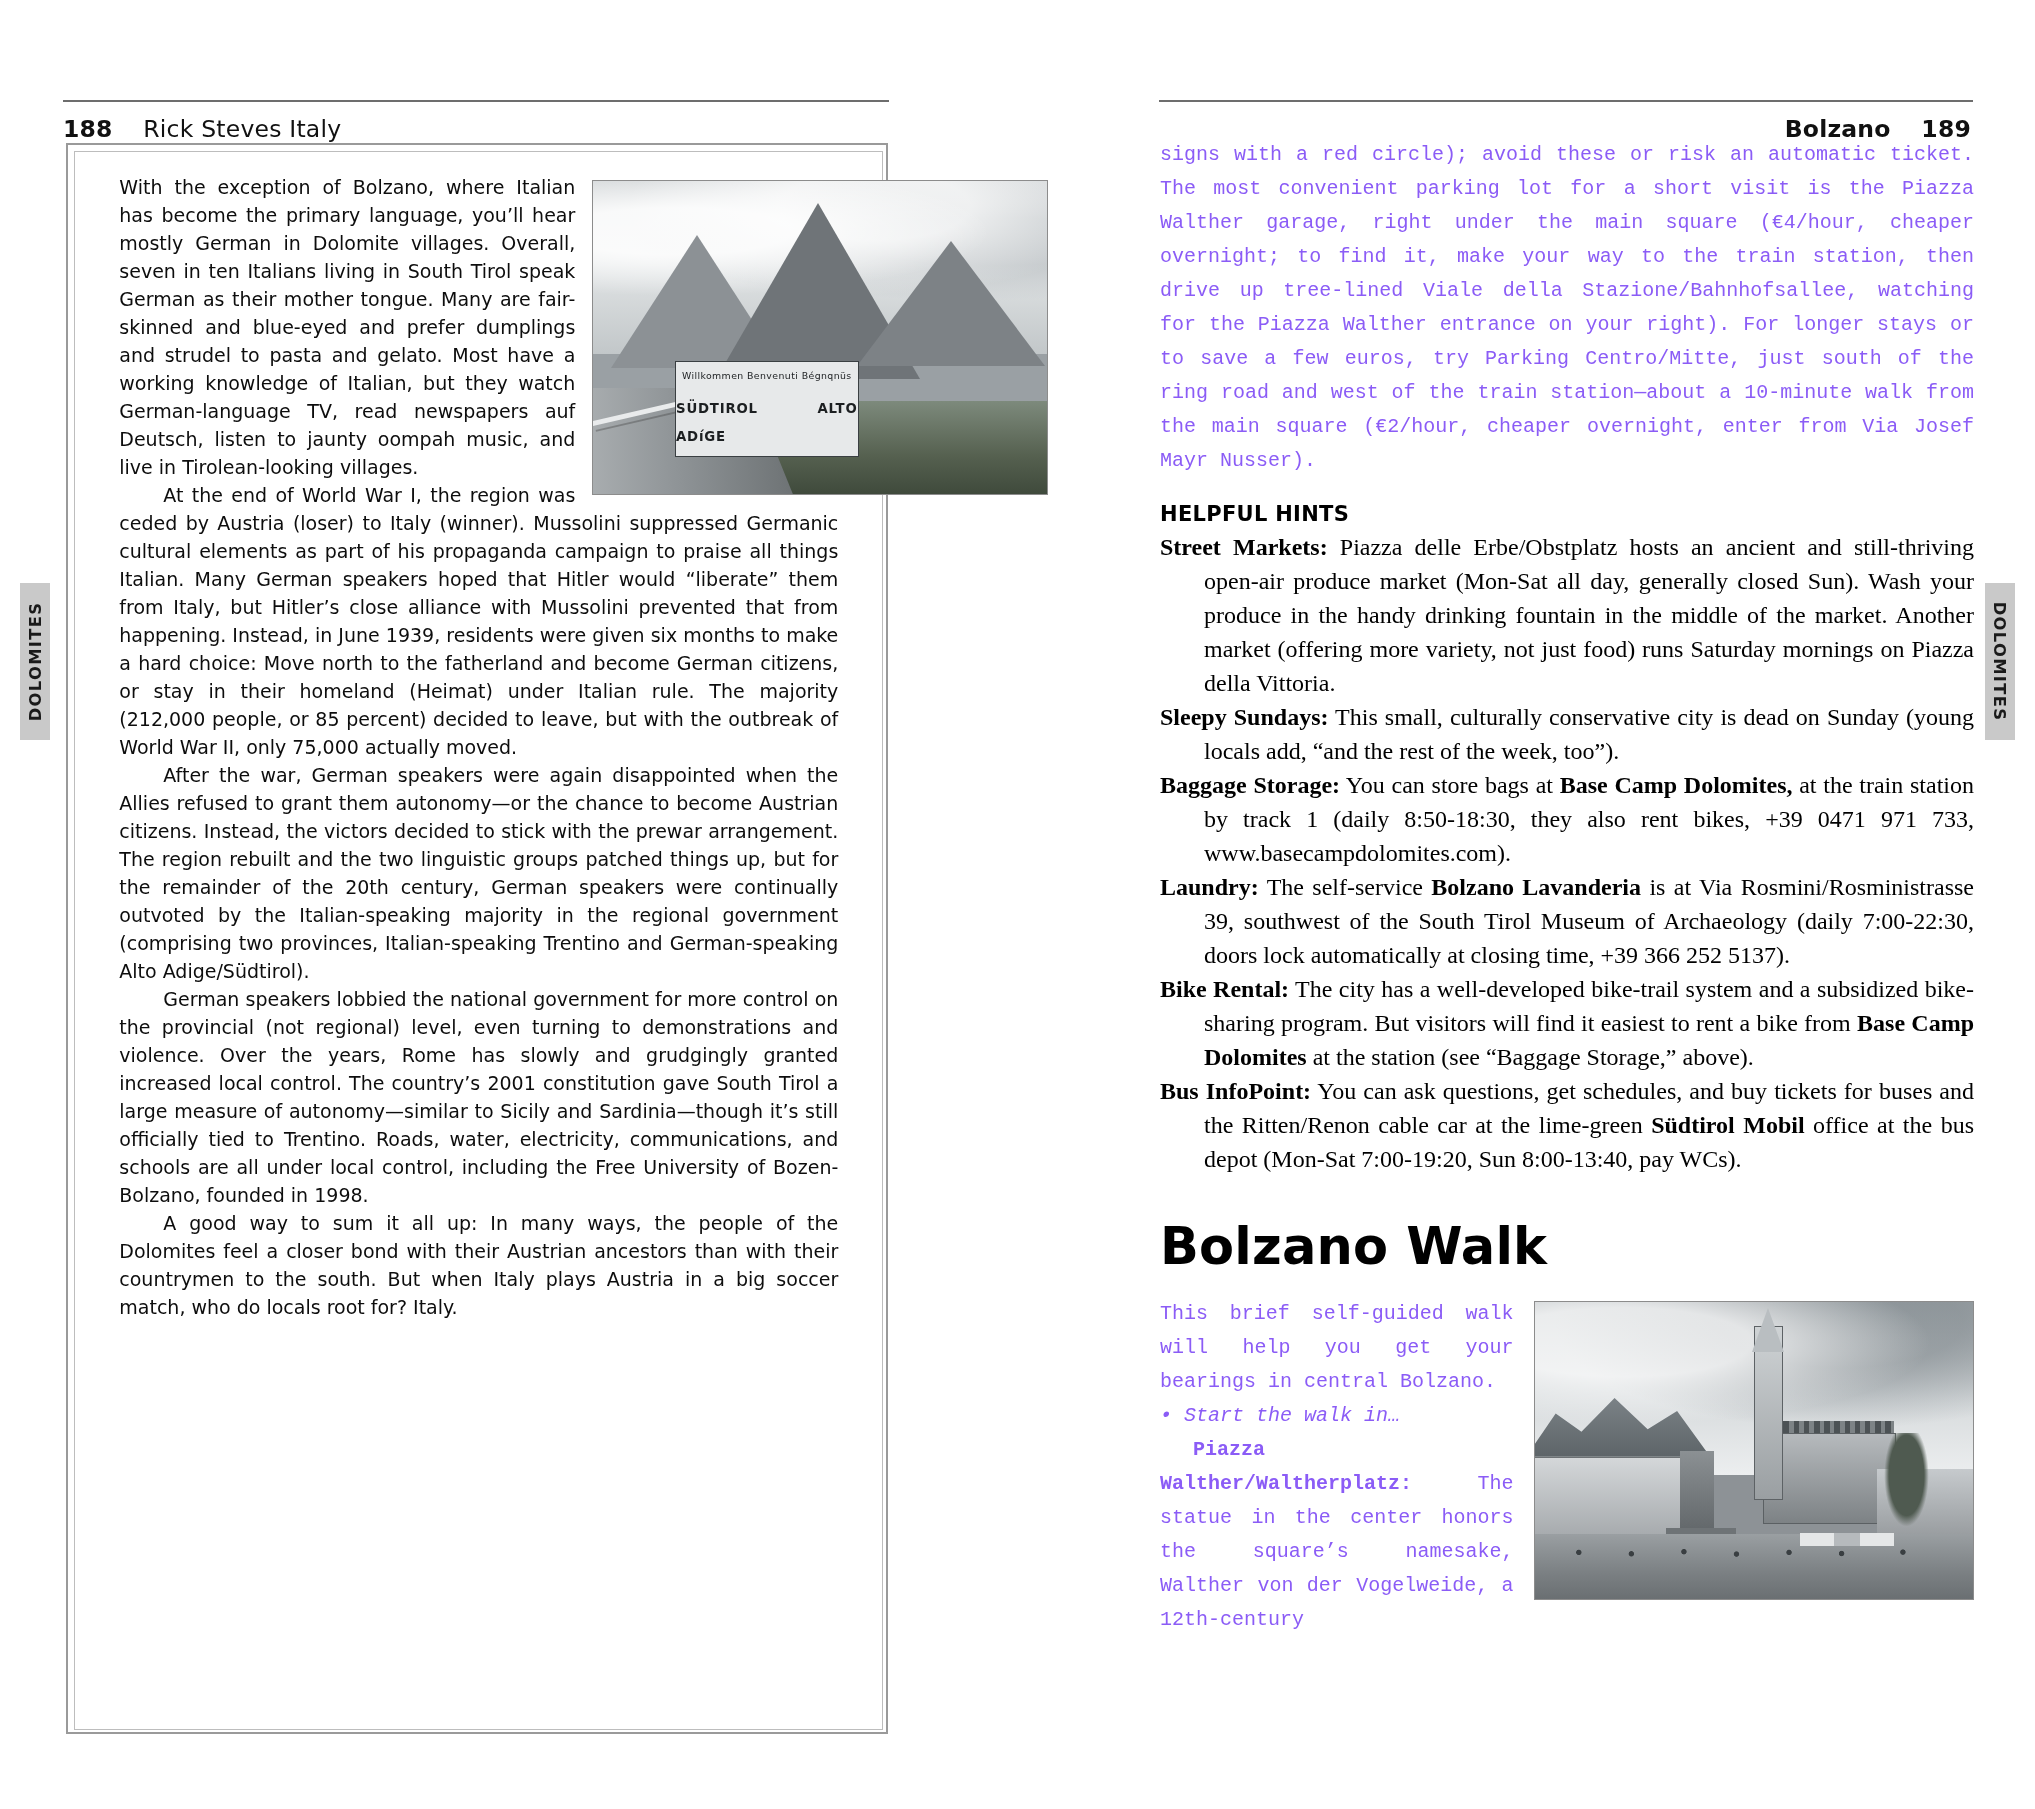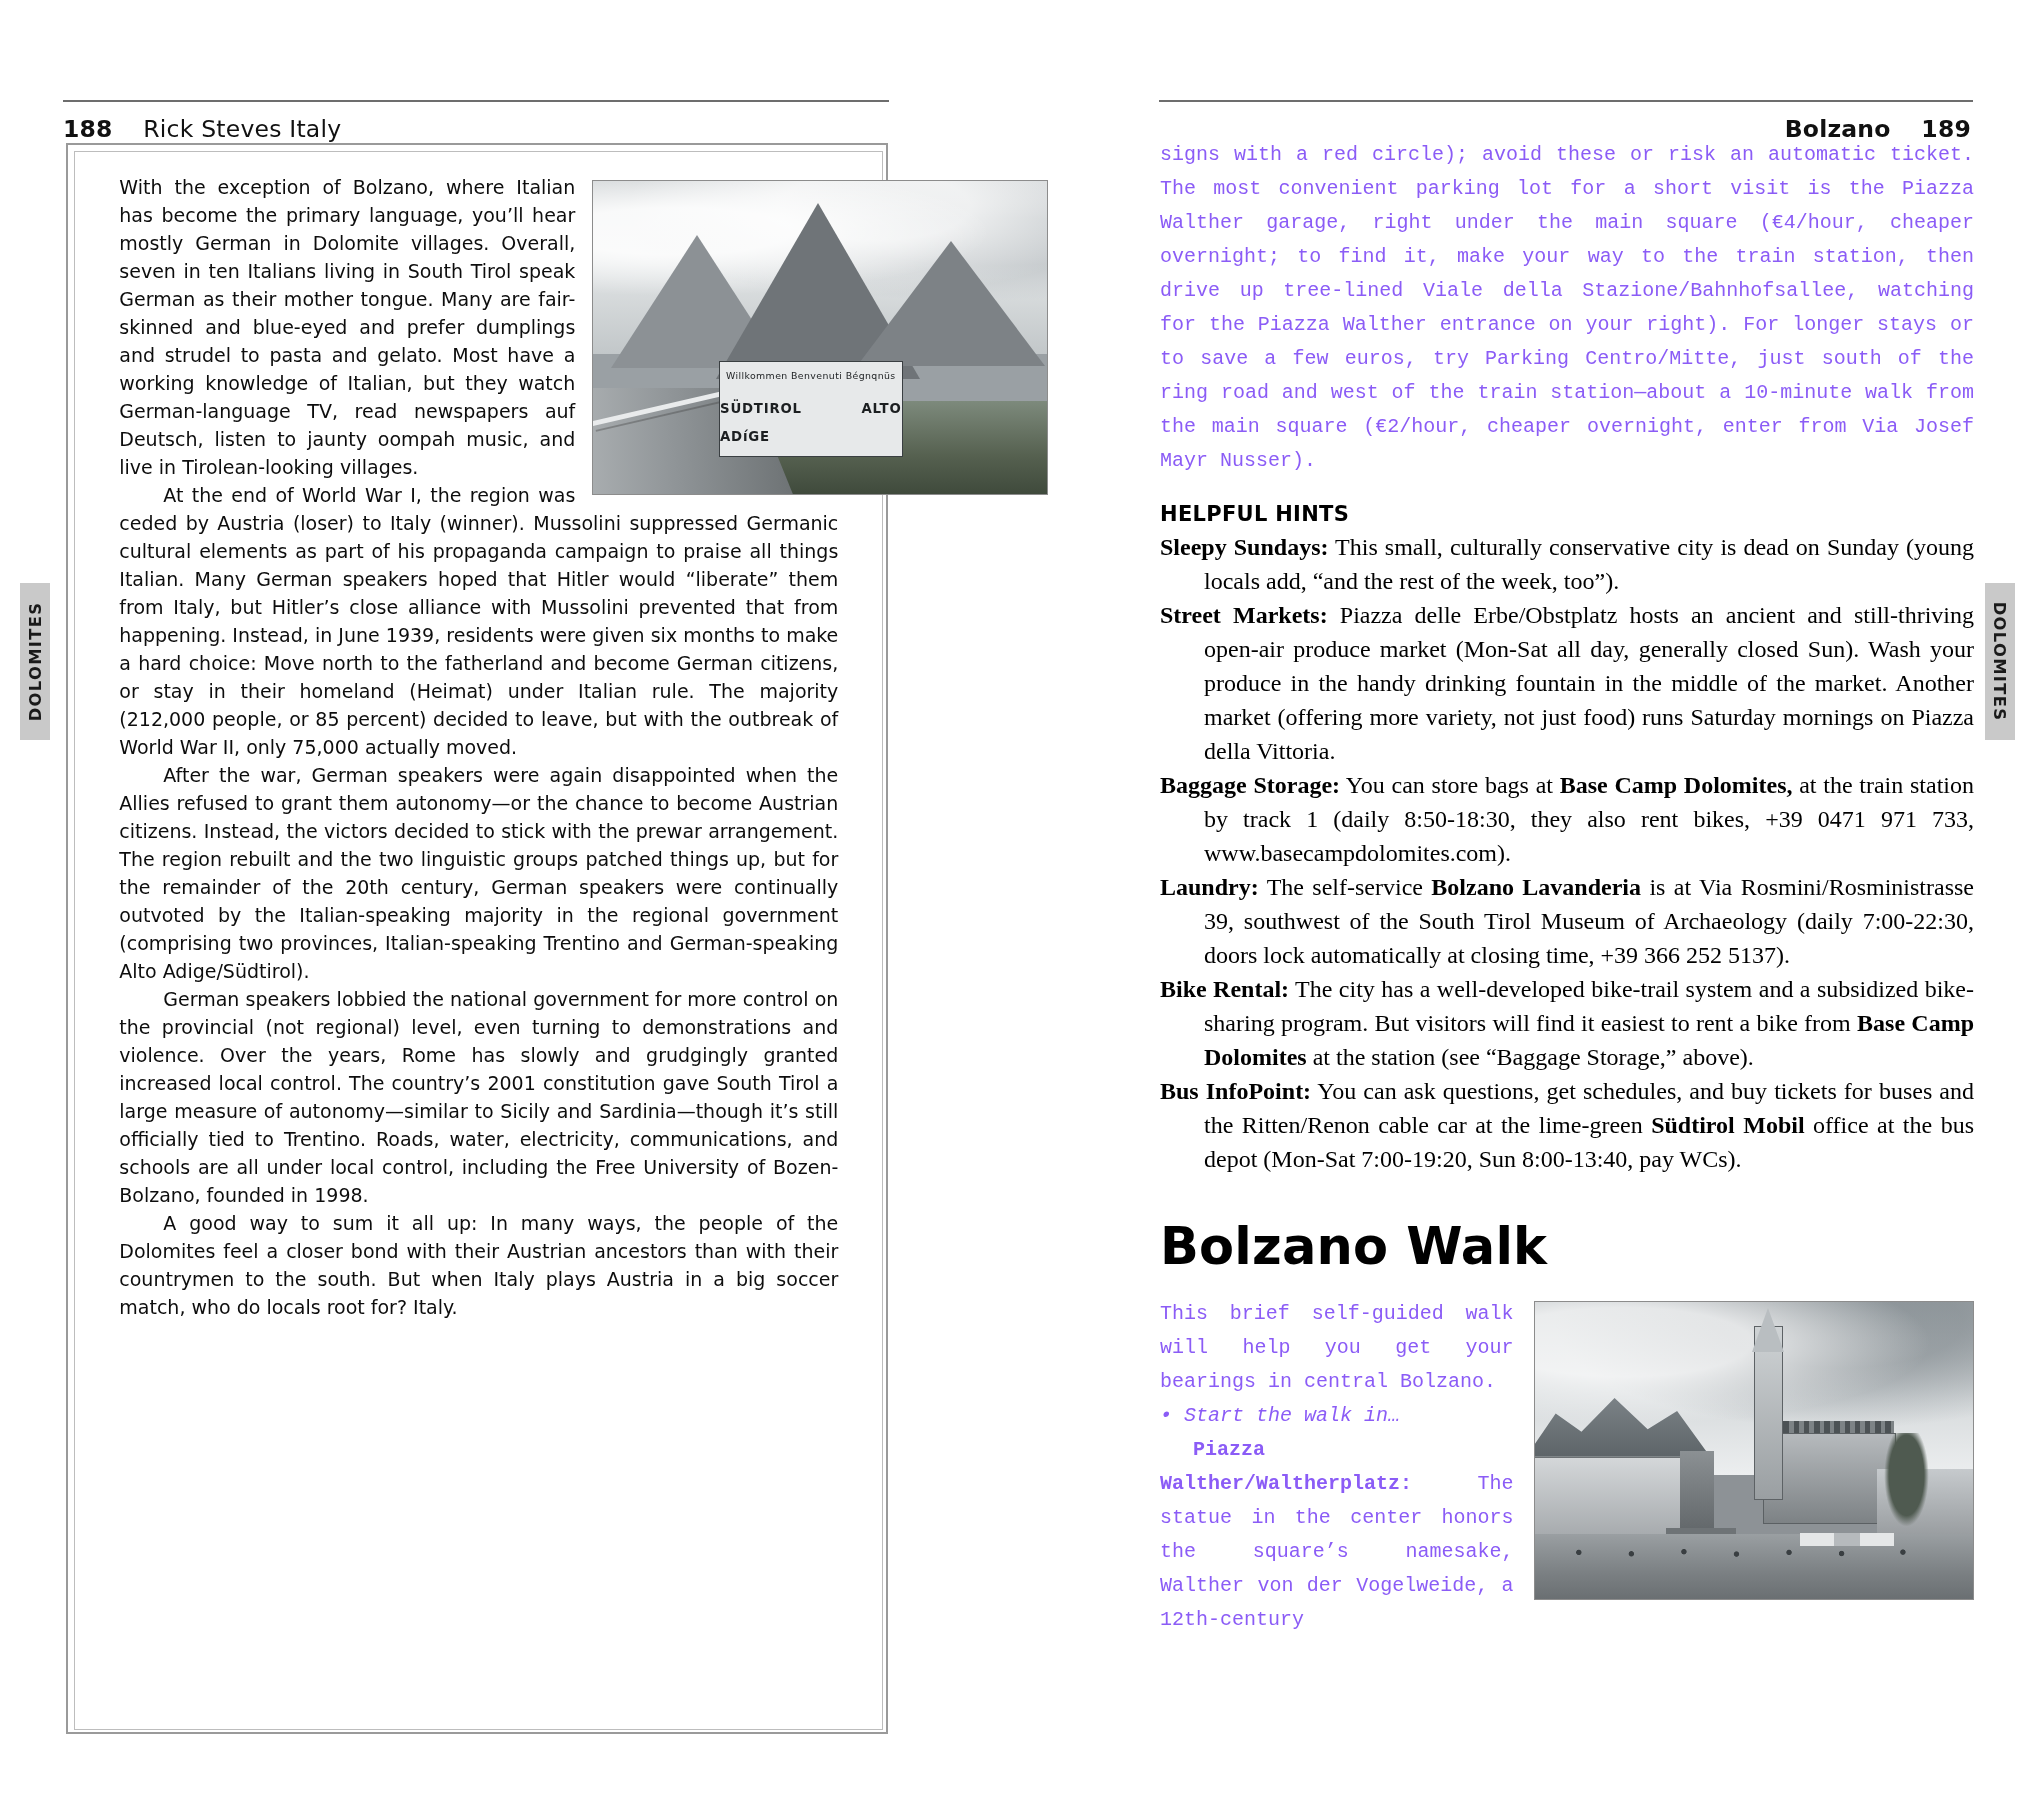--- a/index.html
+++ b/index.html
@@ -193,21 +193,20 @@
     width: 40%;
     height: 30%;
     background: #e7e9ea;
     border: 1.6px solid #3a3f42;
     display: flex;
     flex-direction: column;
     justify-content: center;
     align-items: center;
     font-family: "DejaVu Sans", sans-serif;
     color: #1c1f21;
-    margin-left: 44px;
   }
   .ph-sign .l1 { font-size: 9.4px; letter-spacing: 0.4px; margin-bottom: 4.7px; }
   .ph-sign .l2 { font-size: 13.3px; font-weight: bold; letter-spacing: 0.8px; }
   .ph-sign .l3 {
     width: 70%; height: 9.4px; margin-top: 5.5px;
     background: repeating-linear-gradient(90deg,#46535c 0 7.8px, #e7e9ea 7.8px 12.5px);
   }
 
   
   .col-right {
@@ -402,24 +401,24 @@
   <div class="col-right">
 
     <div class="body-serif">
       <p>signs with a red circle); avoid these or risk an automatic ticket. The most convenient parking lot for a short visit is the Piazza Walther garage, right under the main square (€4/hour, cheaper overnight; to find it, make your way to the train station, then drive up tree-lined Viale della Stazione/Bahnhofsallee, watching for the Piazza Walther entrance on your right). For longer stays or to save a few euros, try Parking Centro/Mitte, just south of the ring road and west of the train station—about a 10-minute walk from the main square (€2/hour, cheaper overnight, enter from Via Josef Mayr Nusser).</p>
     </div>
 
     <div class="section-head">HELPFUL HINTS</div>
 
     <ul class="hints">
       <li>
+        <b>Street Markets:</b><span> Piazza delle Erbe/Obstplatz hosts an ancient and still-thriving open-air produce market (Mon-Sat all day, generally closed Sun). Wash your produce in the handy drinking fountain in the middle of the market. Another market (offering more variety, not just food) runs Saturday mornings on Piazza della Vittoria.</span>
+      </li>
+      <li>
         <b>Sleepy Sundays:</b><span> This small, culturally conservative city is dead on Sunday (young locals add, “and the rest of the week, too”).</span>
-      </li>
-      <li>
-        <b>Street Markets:</b><span> Piazza delle Erbe/Obstplatz hosts an ancient and still-thriving open-air produce market (Mon-Sat all day, generally closed Sun). Wash your produce in the handy drinking fountain in the middle of the market. Another market (offering more variety, not just food) runs Saturday mornings on Piazza della Vittoria.</span>
       </li>
       <li>
         <b>Baggage Storage:</b><span> You can store bags at </span><b>Base Camp Dolomites,</b><span> at the train station by track 1 (daily 8:50-18:30, they also rent bikes, +39 0471 971 733, www.basecampdolomites.com).</span>
       </li>
       <li>
         <b>Laundry:</b><span> The self-service </span><b>Bolzano Lavanderia</b><span> is at Via Rosmini/Rosministrasse 39, southwest of the South Tirol Museum of Archaeology (daily 7:00-22:30, doors lock automatically at closing time, +39 366 252 5137).</span>
       </li>
       <li>
         <b>Bike Rental:</b><span> The city has a well-developed bike-trail system and a subsidized bike-sharing program. But visitors will find it easiest to rent a bike from </span><b>Base Camp Dolomites</b><span> at the station (see “Baggage Storage,” above).</span>
       </li>

